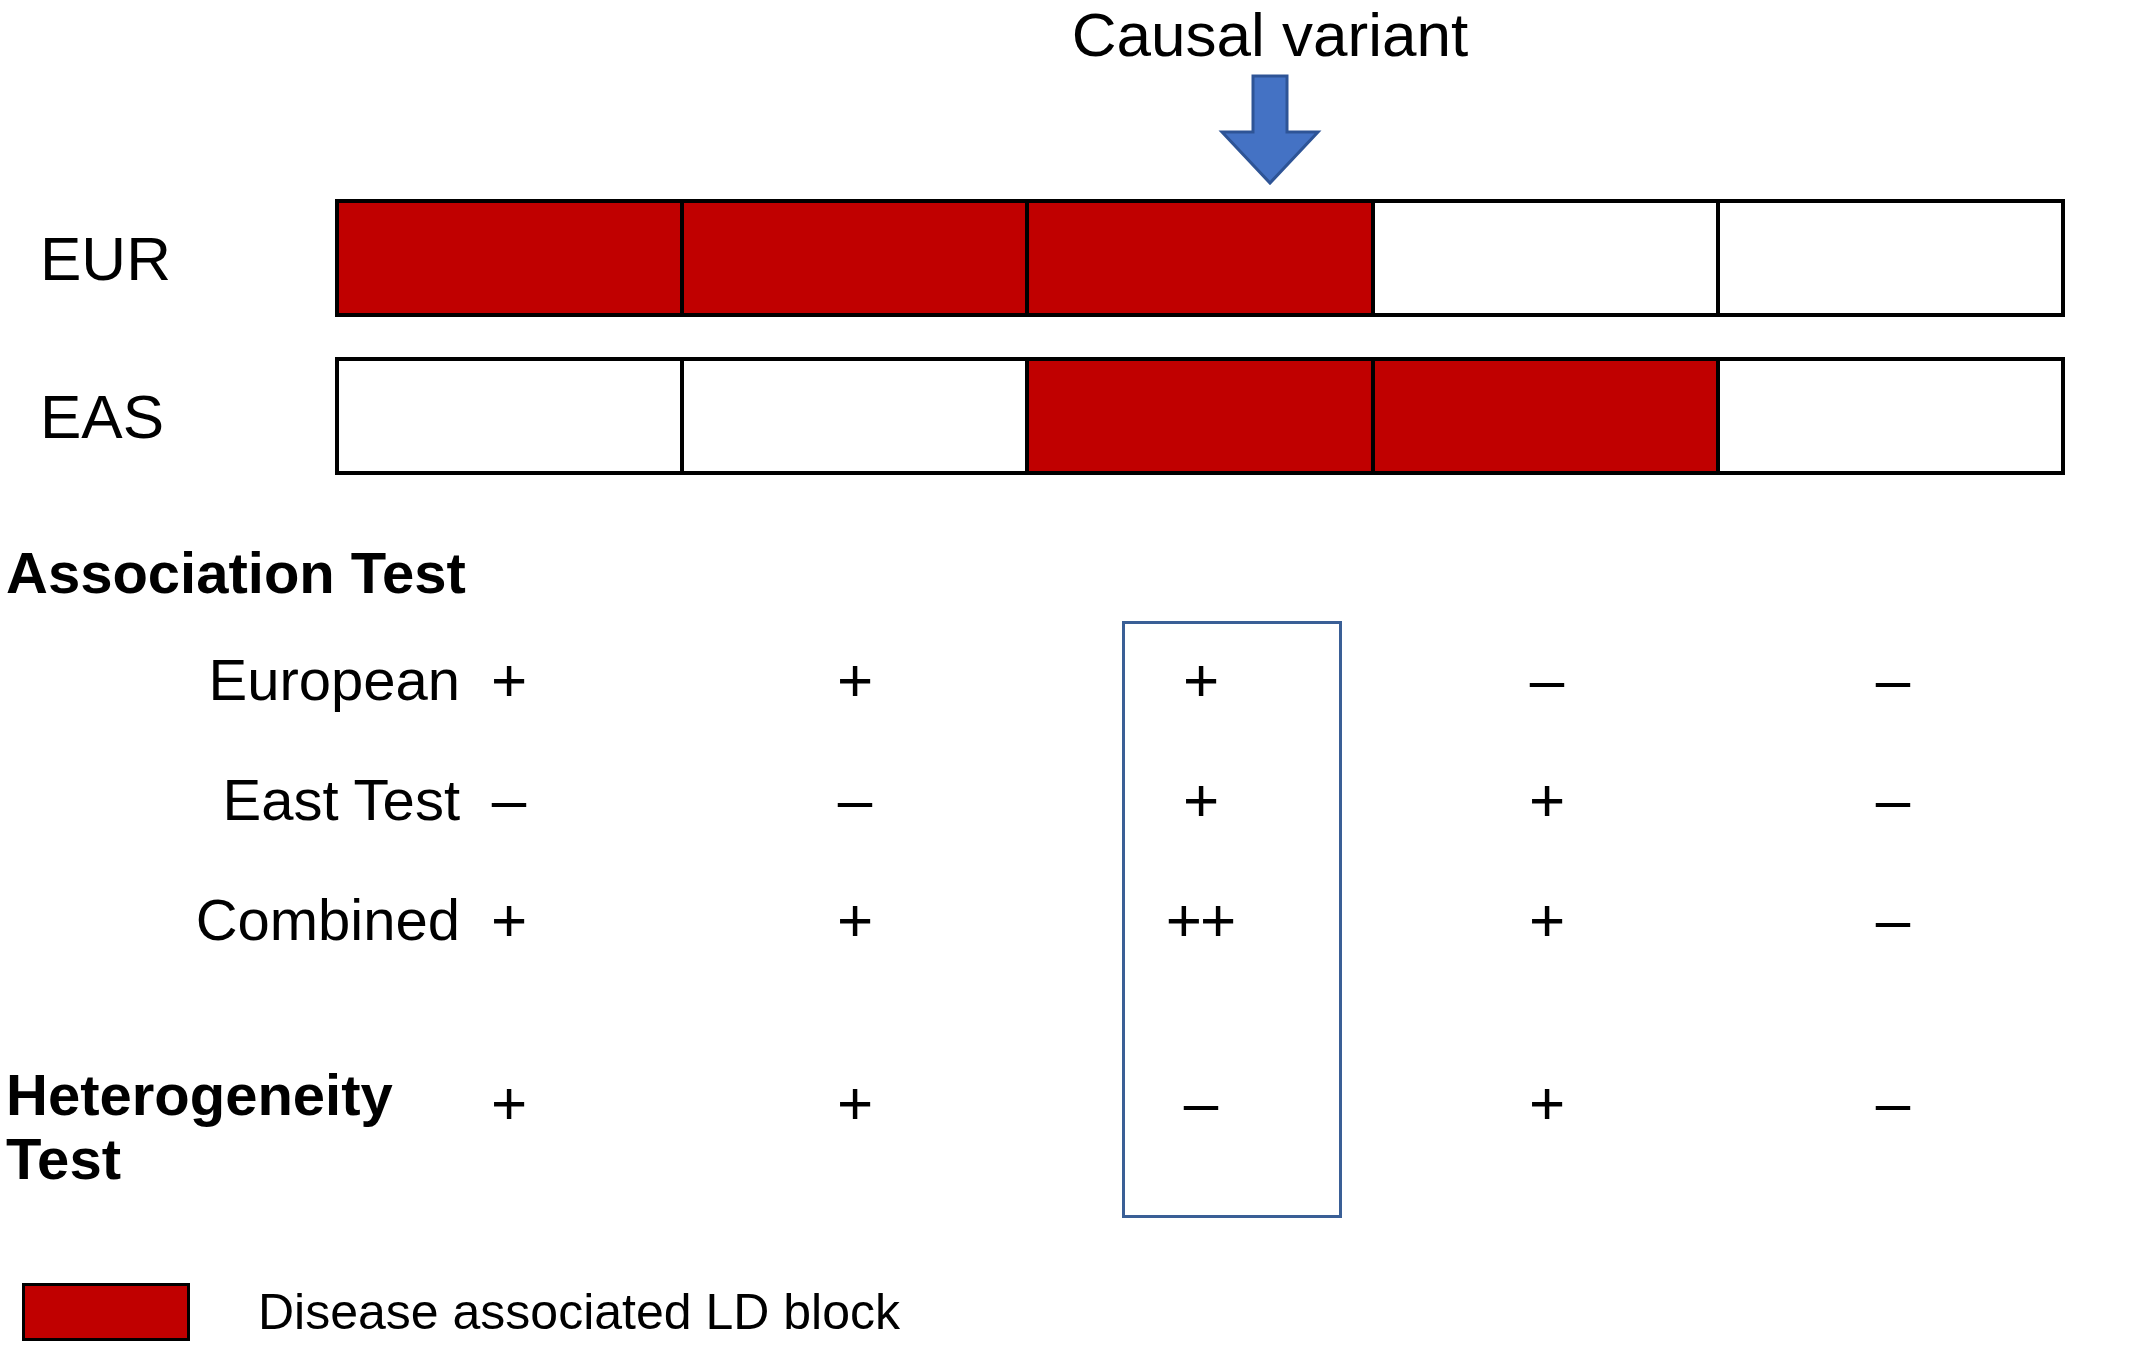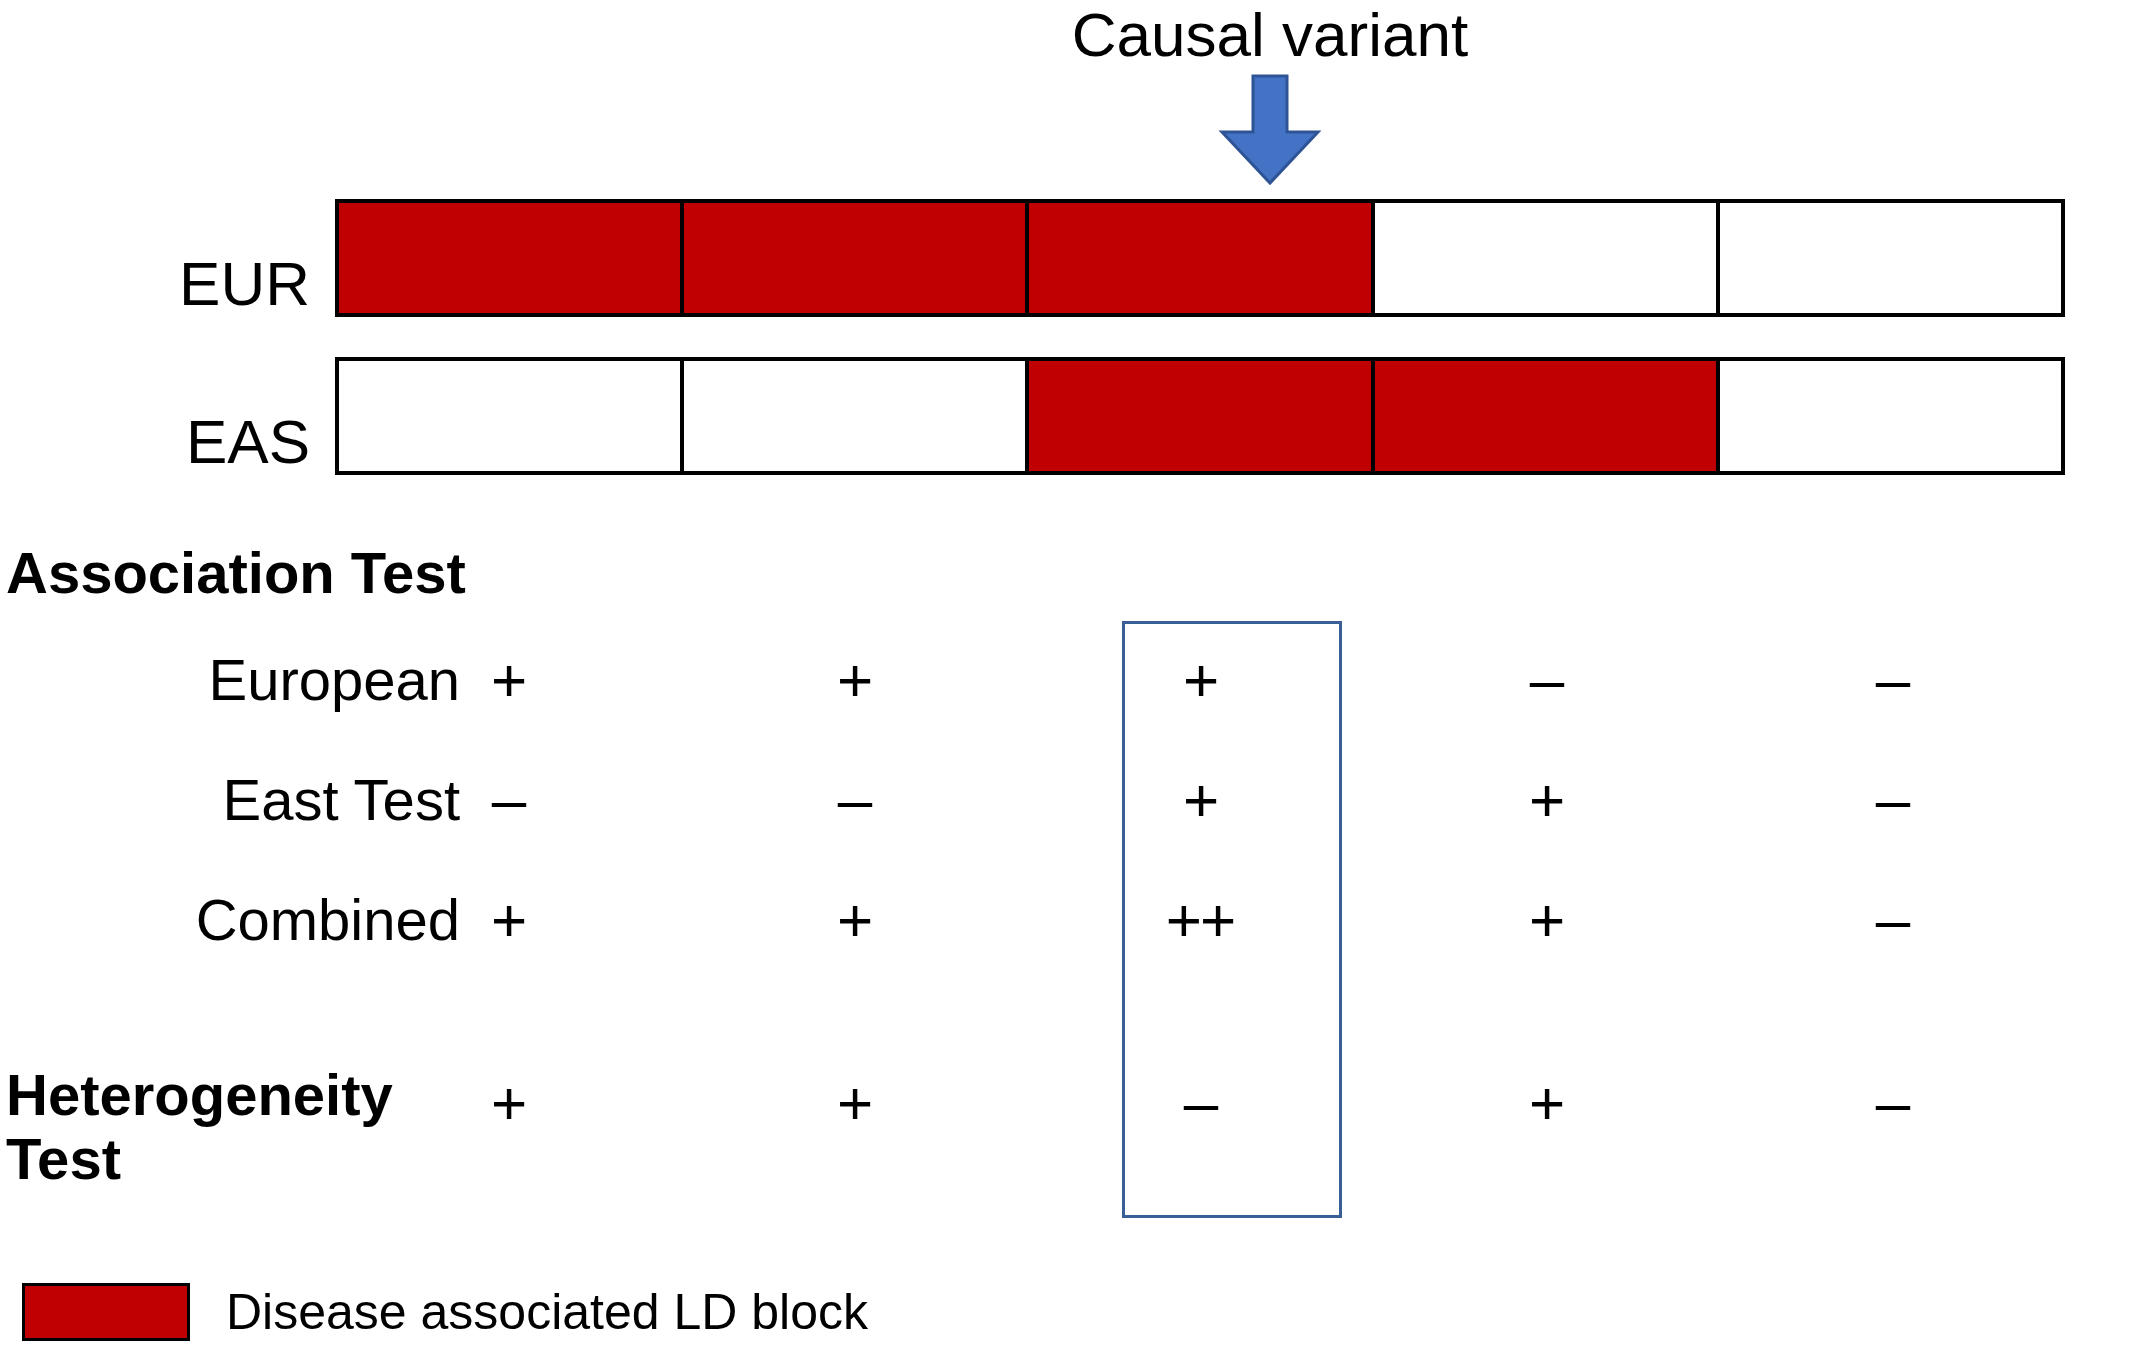--- a/index.html
+++ b/index.html
@@ -61,22 +61,21 @@
   }
   .ld-cell:last-child { border-right: none; }
   .ld-cell.filled { background: #C00000; }
 
   .ld-row-label {
     position: absolute;
     left: 40px;
     width: 270px;
     font-size: 62px;
     line-height: 62px;
-    text-align: right;
-    margin-top: 25px;
+    text-align: left;
   }
   #ld-label-eur { top: 228px; }
   #ld-label-eas { top: 386px; }
 
   
   .section-heading {
     position: absolute;
     left: 6px;
     font-size: 58px;
     line-height: 62px;
@@ -146,20 +145,21 @@
     background: transparent;
   }
 
   
   #legend {
     position: absolute;
     left: 22px;
     top: 1283px;
     display: flex;
     align-items: center;
+    gap: 32px;
   }
   #legend-swatch {
     width: 168px;
     height: 58px;
     background: #C00000;
     border: 3px solid #000000;
     box-sizing: border-box;
   }
   #legend-label {
     margin-left: 36px;

